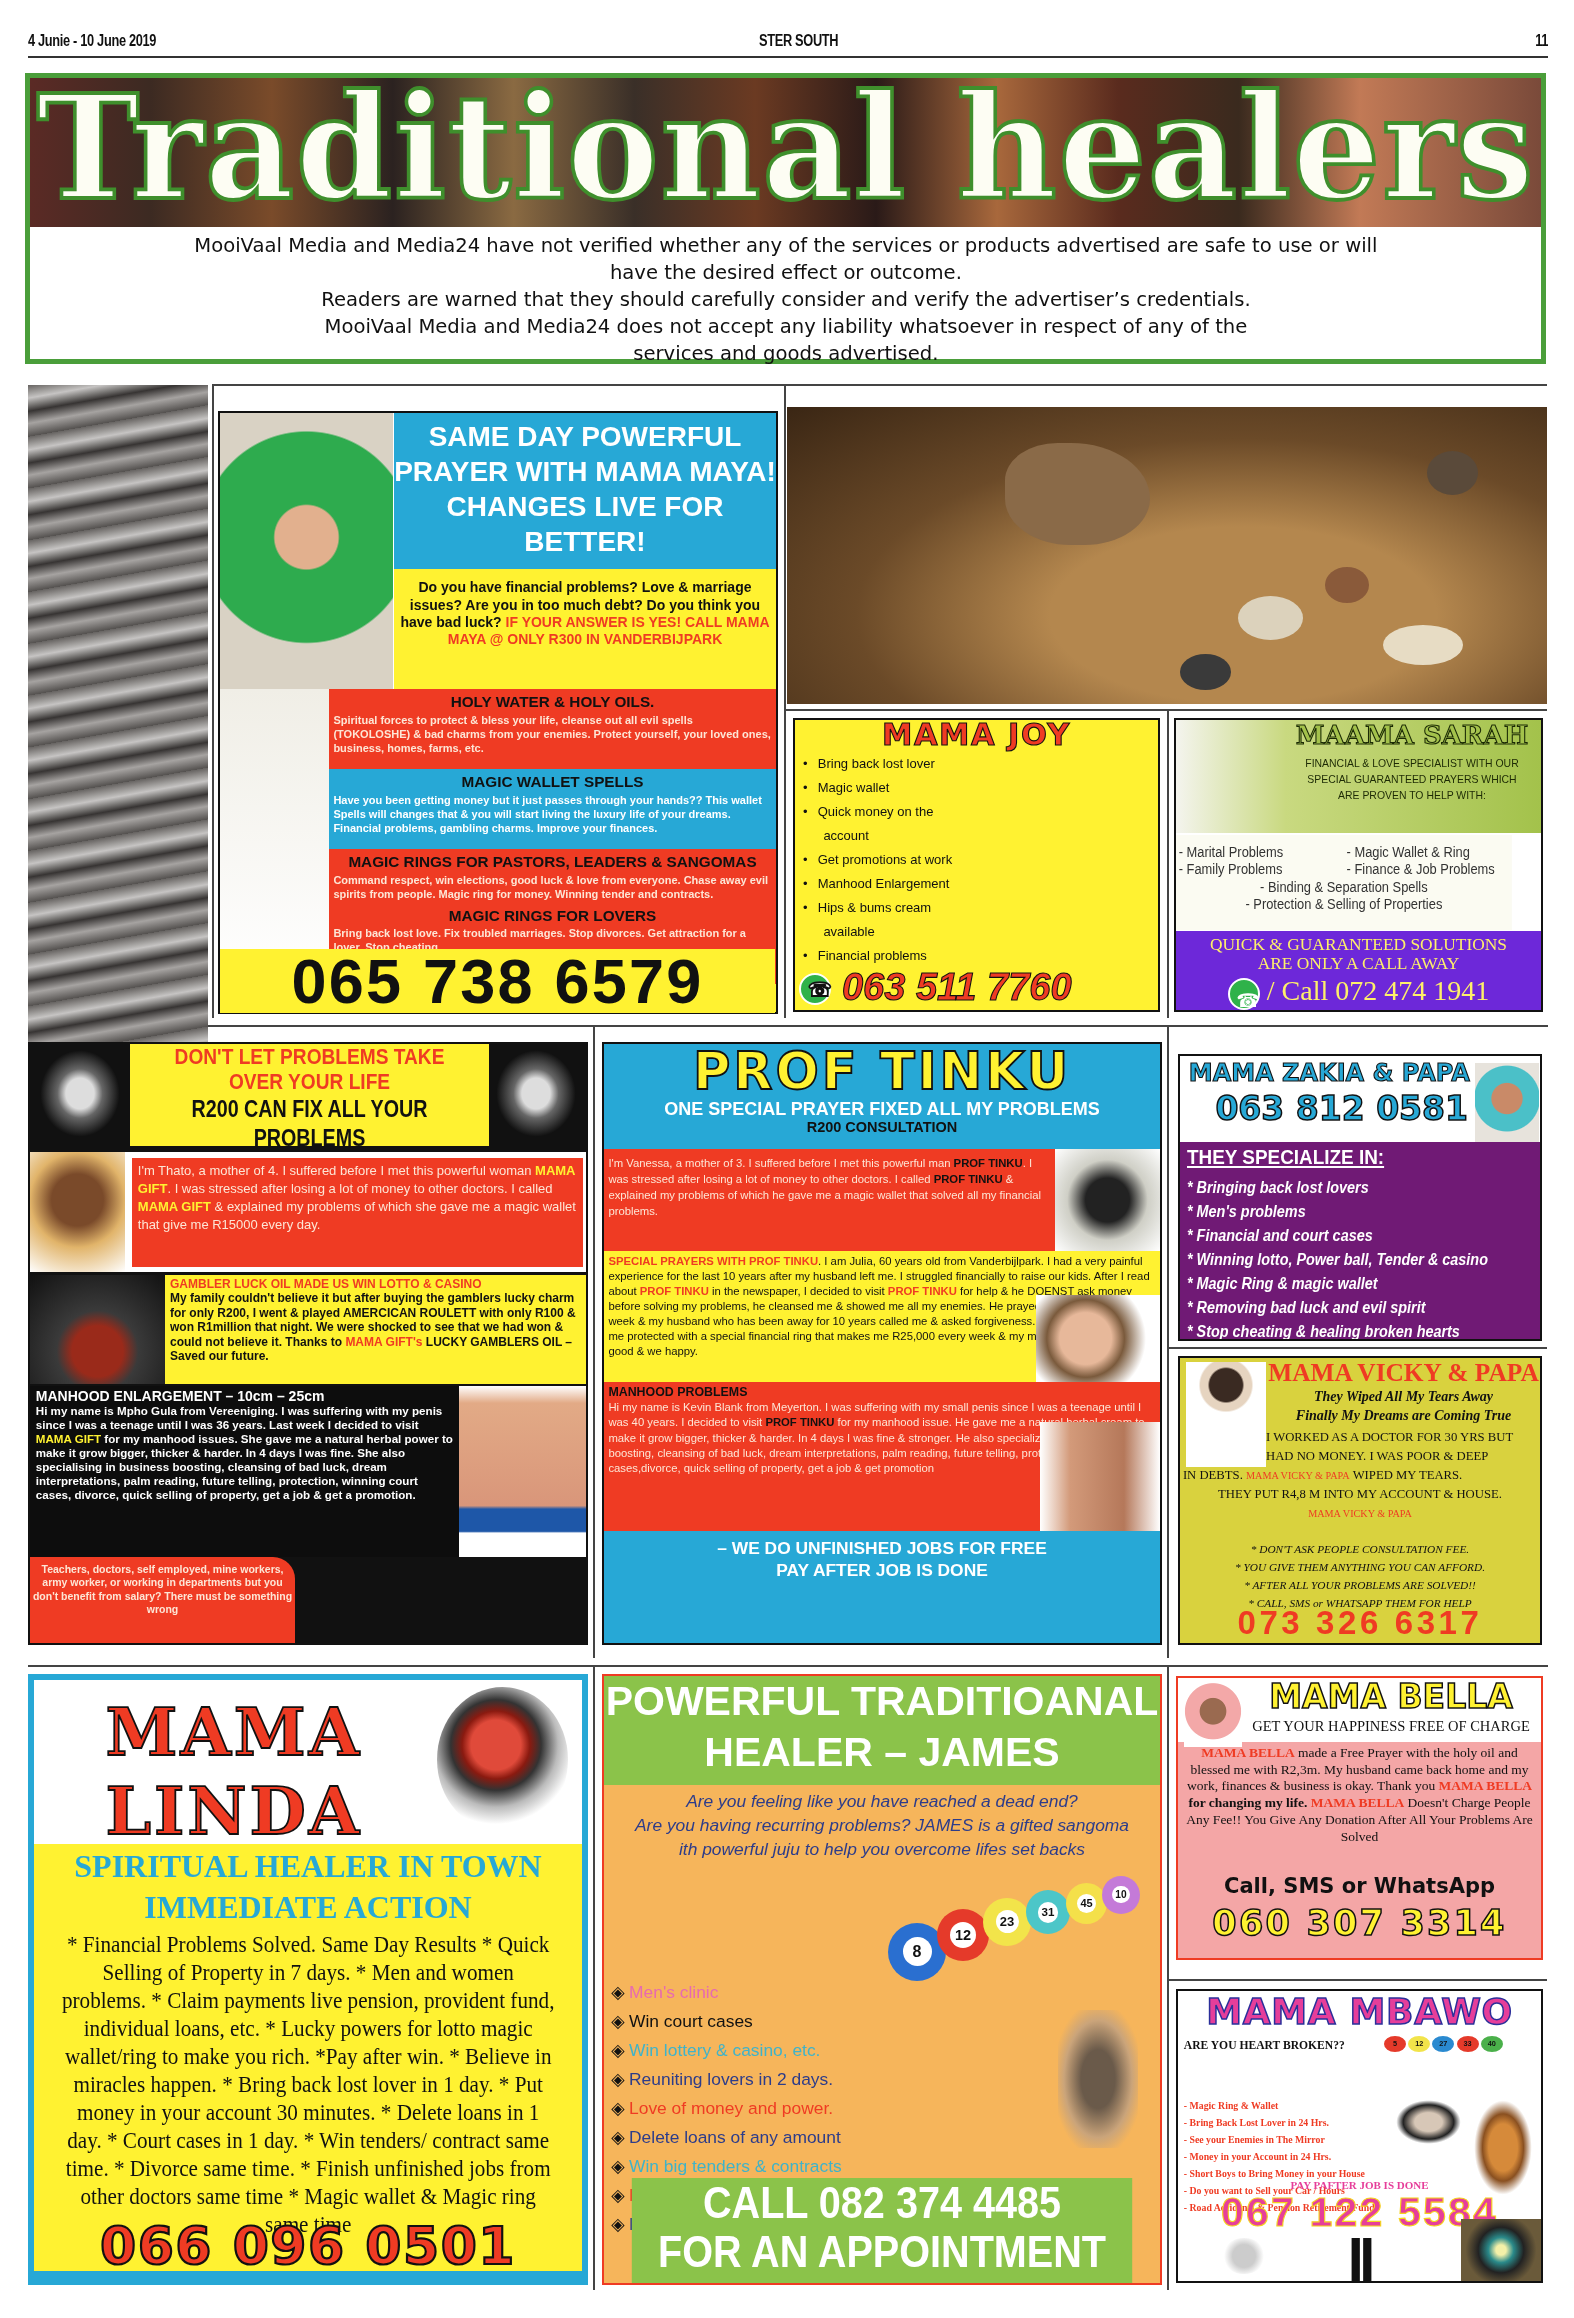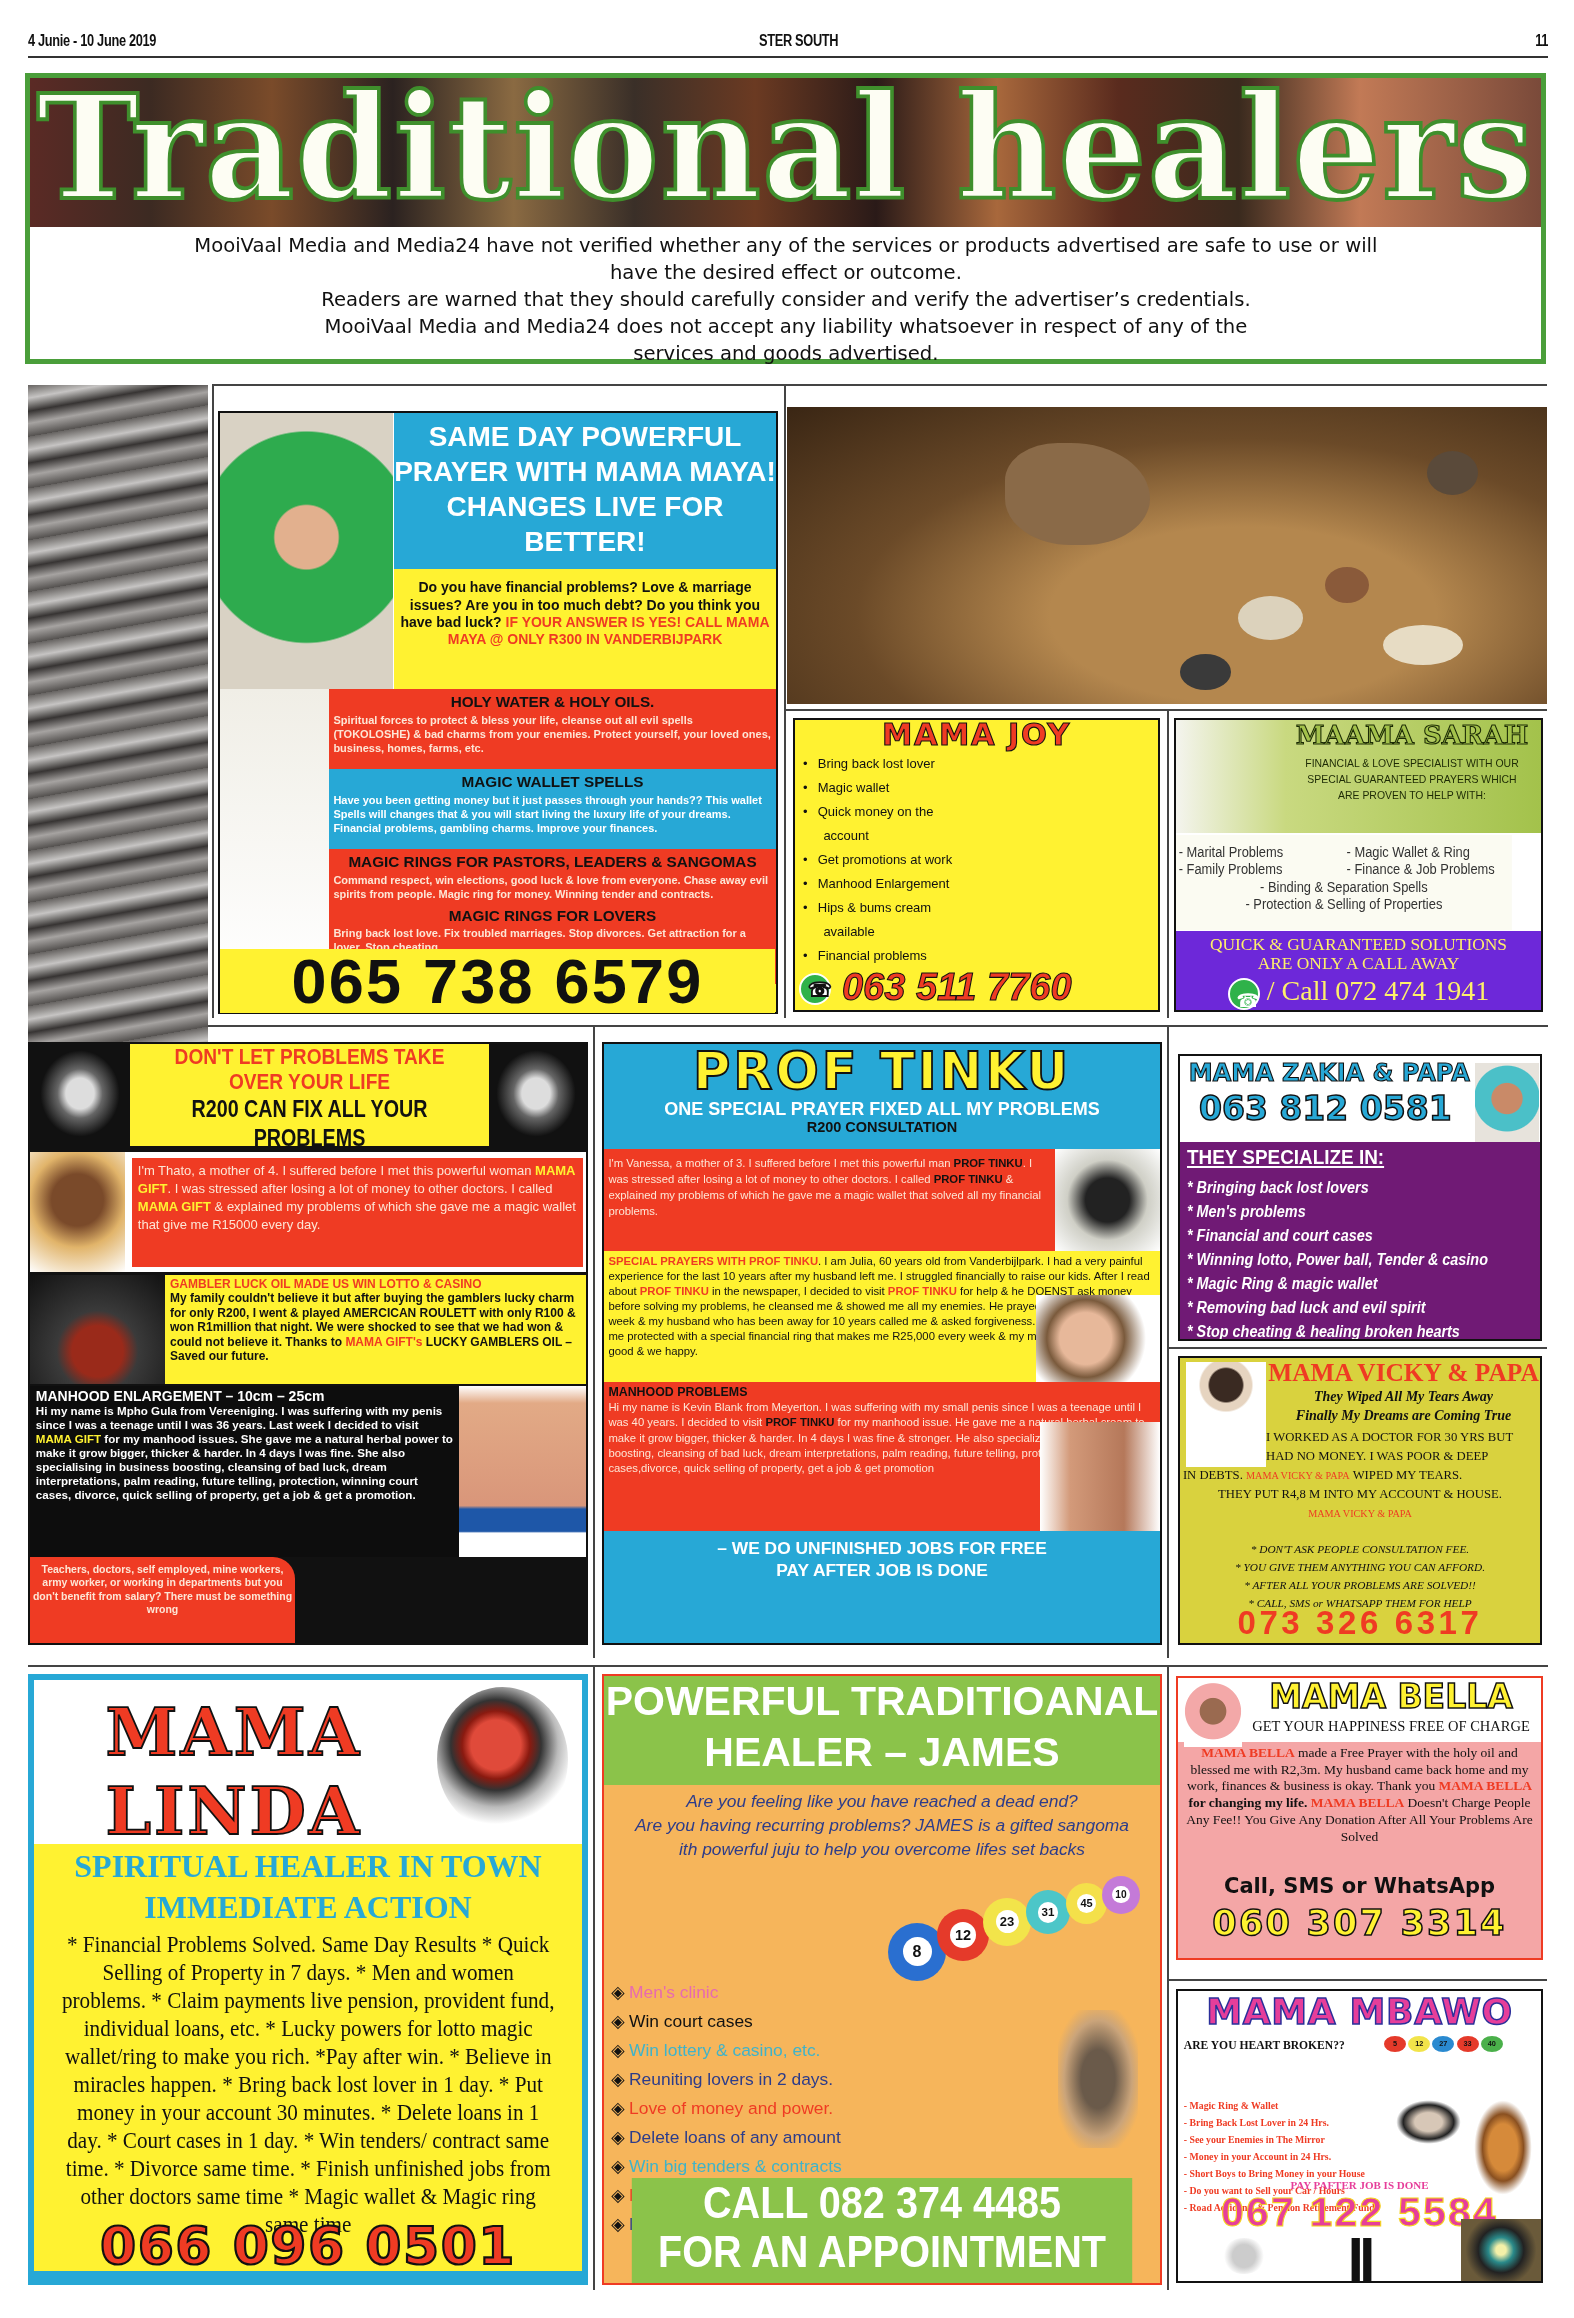--- a/index.html
+++ b/index.html
@@ -121,21 +121,21 @@
   .tinku .mh .h { color: #111; font-weight: bold; font-size: 12.4px; }
   .tinku .mh .torso2 { position: absolute; right: 0; top: 40px; width: 120px; height: 109px; background: linear-gradient(90deg, #fff 0, #d39a7a 25%, #b5785a 70%, #fff); }
   .tinku .foot { position: absolute; left: 0; top: 487px; width: 556px; height: 113px; text-align: center; }
   .tinku .foot .f1 { color: #fff; font-size: 17.4px; font-weight: bold; line-height: 22px; margin-top: 5.8px; }
   .tinku .foot .ph { font-size: 60px; font-weight: bold; color: #111; line-height: 60px; letter-spacing: 2.9px; -webkit-text-stroke: 0.7px #fff; }
 
   
   .zakia { left: 1178px; top: 1054px; width: 364px; height: 287px; background: #701a75; }
   .zakia .top { position: absolute; left: 0; top: 0; width: 100%; height: 86px; background: #fff; }
   .zakia .title { position: absolute; left: 7.3px; top: 2.9px; width: 284px; font-family: "DejaVu Sans", sans-serif; font-weight: bold; font-size: 24px; color: #27a8d6; -webkit-text-stroke: 1.1px #111; text-align: center; }
-  .zakia .ph { position: absolute; left: 19px; top: 33px; width: 284px; font-family: "DejaVu Sans", sans-serif; font-weight: bold; font-size: 33px; color: #27a8d6; -webkit-text-stroke: 1.5px #111; text-align: left; }
+  .zakia .ph { position: absolute; left: 4px; top: 33px; width: 284px; font-family: "DejaVu Sans", sans-serif; font-weight: bold; font-size: 33px; color: #27a8d6; -webkit-text-stroke: 1.5px #111; text-align: right; }
   .zakia .face { position: absolute; right: 1.5px; top: 7.3px; width: 64px; height: 79px; background: radial-gradient(circle at 50% 45%, #c98a68 0 28%, #4bc0c8 30% 60%, #e7e3dc 62%); }
   .zakia .spec { position: absolute; left: 7.3px; top: 89px; color: #fff; font-size: 21px; font-weight: bold; text-decoration: underline; transform: scaleX(0.9); transform-origin: left; }
   .zakia ul { position: absolute; left: 7.3px; top: 120px; list-style: none; color: #fff; font-size: 16px; line-height: 24px; font-style: italic; font-weight: bold; transform: scaleX(0.9); transform-origin: left; }
   .zakia li::before { content: "* "; }
 
   
   .vicky { left: 1178px; top: 1356px; width: 364px; height: 289px; background: #d9d23e; }
   .vicky .photo { position: absolute; left: 5.8px; top: 4.4px; width: 80px; height: 105px; background: radial-gradient(circle at 50% 22%, #3a2a22 0 18%, #e6d4c0 20% 28%, #fff 30%); }
   .vicky .title { position: absolute; left: 87px; top: 0; width: 273px; text-align: center; font-family: "Liberation Serif", serif; font-size: 25.4px; color: #ef3b23; font-weight: bold; }
   .vicky .it { position: absolute; left: 87px; top: 29px; width: 273px; text-align: center; font-family: "Liberation Serif", serif; font-style: italic; font-weight: bold; font-size: 14px; line-height: 19px; }

